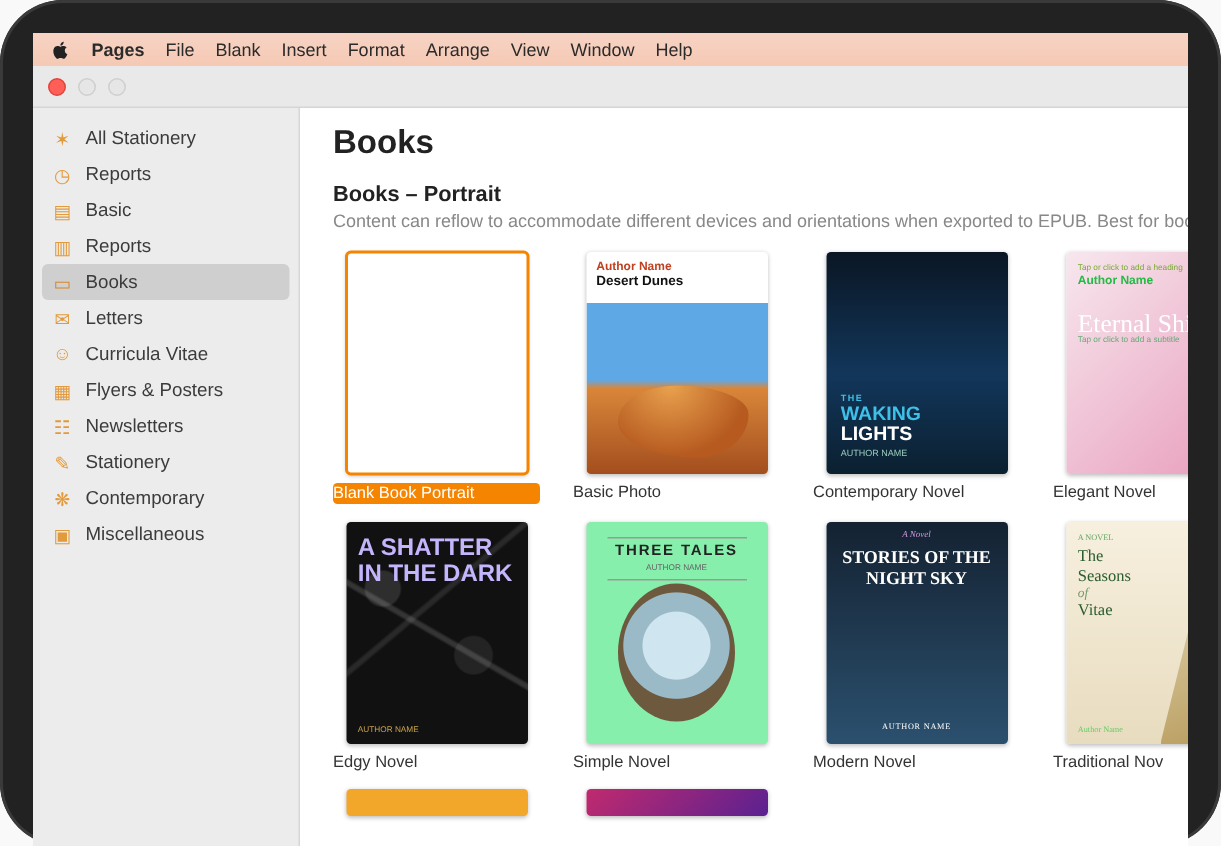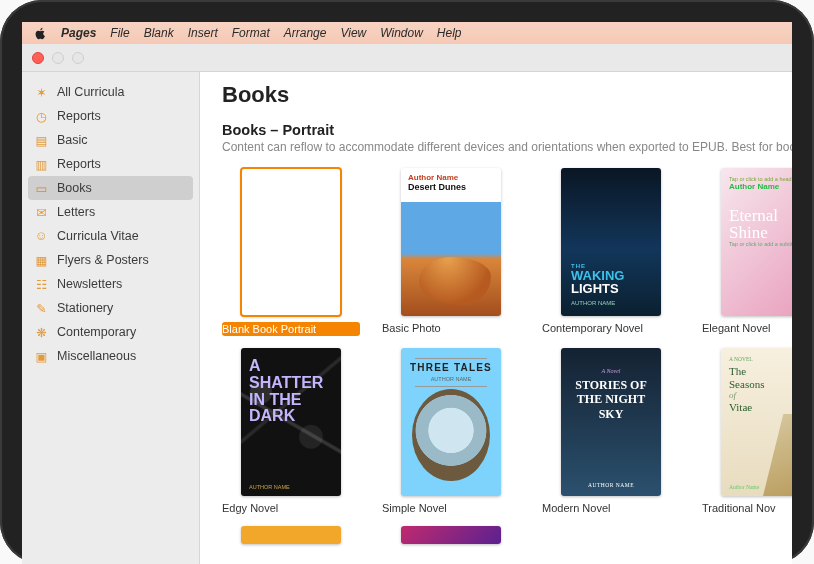--- a/index.html
+++ b/index.html
@@ -13,21 +13,21 @@
   }
   .screen {
     width: 100%; height: 100%; background: #fff; position: relative;
     overflow: hidden;
   }
 
   
   .menubar {
     height: 22px; background: linear-gradient(#f7d3c4, #f5c9b4);
     display: flex; align-items: center; gap: 14px; padding: 0 12px;
-    font-size: 12px; font-weight: 600; color: #2b2b2b; font-style: italic;
+    font-size: 12px; font-weight: 600; color: #2b2b2b;
   }
   .menubar .apple { width: 13px; height: 13px; display:flex; align-items:center; }
   .menubar .app-name { font-weight: 700; }
   .menubar .item { font-weight: 500; }
 
   
   .chooser {
     position: absolute; left: 0; right: 0; top: 22px; bottom: 0;
     display: flex; background:#fff;
   }
@@ -59,21 +59,21 @@
   }
   .page-title { font-size:22px; font-weight:700; color:#222; margin-bottom:14px; }
   .section-title { font-size:14.5px; font-weight:700; color:#222; }
   .section-sub { font-size:12px; color:#888; margin:2px 0 14px; white-space:nowrap; }
 
   .grid {
     display:grid; grid-template-columns: repeat(4, 138px); column-gap:22px; row-gap:12px;
   }
   .tpl { width:138px; }
   .tpl .cover {
-    width:100px; height:148px; margin:0 auto; border-radius:3px;
+    width:121px; height:148px; margin:0 auto; border-radius:3px;
     box-shadow: 0 1px 3px rgba(0,0,0,.25);
     background:#fff; position:relative; overflow:hidden;
   }
   .tpl.selected .cover { outline:2px solid #f58400; outline-offset:-1px; }
   .tpl .caption {
     display:block; text-align:left; font-size:11px; color:#333; margin-top:6px;
     white-space:nowrap;
   }
   .tpl.selected .caption { background:#f58400; color:#fff; border-radius:3px; padding:1px 0; }
 
@@ -95,26 +95,26 @@
   .cover.elegant .tt{font-family:Georgia,serif;font-size:17px;line-height:1.0;color:#fff;font-weight:400;margin-top:16px;}
   .cover.elegant .sub{font-size:5.5px;color:#6a7;}
   .cover.edgy { background:#111;color:#fff;padding:10px 8px;font-family:"Arial Black",sans-serif; position:relative;}
   .cover.edgy::before{content:"";position:absolute;inset:0;background:
       radial-gradient(circle at 20% 30%, rgba(255,255,255,.12) 0 8%, transparent 9%),
       radial-gradient(circle at 70% 60%, rgba(255,255,255,.08) 0 10%, transparent 11%),
       linear-gradient(30deg, transparent 48%, rgba(255,255,255,.15) 49% 50%, transparent 51%),
       linear-gradient(-40deg, transparent 58%, rgba(255,255,255,.1) 59% 60%, transparent 61%);}
   .cover.edgy .tt{position:relative;font-size:16px;line-height:1.05;font-weight:900;color:#c4b5fd;}
   .cover.edgy .au{position:absolute;bottom:6px;left:8px;font-size:5.5px;color:#c9a24a;}
-  .cover.simple { background:#7dd3fc; text-align:center; padding:8px 6px; font-family:"Arial Narrow",sans-serif;}
+  .cover.simple { background:#86efac; text-align:center; padding:8px 6px; font-family:"Arial Narrow",sans-serif;}
   .cover.simple .ln{height:1px;background:#999;margin:2px 8px;}
   .cover.simple .tt{font-size:10px;letter-spacing:1.2px;font-weight:700;color:#222;margin:3px 0;}
   .cover.simple .au{font-size:5.5px;color:#666;margin-bottom:4px;}
   .cover.simple .nest{width:78px;height:92px;margin:0 auto;border-radius:50%;background:radial-gradient(circle at 50% 45%,#cfe5ef 0 35%,#9bbac8 36% 55%,#6d5a3e 56% 100%);}
-  .cover.modern { background:linear-gradient(180deg,#142232 0%, #2b506e 100%); color:#fff; padding:20px 10px;text-align:center;font-family:Georgia,serif;}
+  .cover.modern { background:linear-gradient(180deg,#142232 0%, #2b506e 100%); color:#fff; padding:6px 10px;text-align:center;font-family:Georgia,serif;}
   .cover.modern .pre{font-size:6px;font-style:italic;color:#c9d;}
   .cover.modern .tt{font-size:12px;font-weight:700;line-height:1.2;margin-top:4px;}
   .cover.modern .au{position:absolute;bottom:8px;left:0;right:0;font-size:5.5px;letter-spacing:.5px;}
   .cover.traditional { background:linear-gradient(180deg,#f7f0df 0%, #e8dcbf 100%); padding:8px;font-family:Georgia,serif;}
   .cover.traditional .pre{font-size:5.5px;color:#6a6;}
   .cover.traditional .tt{font-size:11px;color:#2b5d2e;line-height:1.15;margin-top:3px;display:inline-block;}
   .cover.traditional .of{font-style:italic;font-size:9px;color:#7a9a6f;display:block;}
   .cover.traditional .corner{position:absolute;right:0;bottom:0;width:58px;height:82px;background:linear-gradient(160deg,#d7c9a0 0%, #b89a5a 100%);clip-path:polygon(35% 0,100% 0,100% 100%,0 100%);}
   .cover.traditional .au{position:absolute;bottom:6px;left:8px;font-size:5.5px;color:#6c6;}
 
@@ -148,21 +148,21 @@
     <div class="chooser">
       <div class="titlebar">
         <span class="traffic tl-red"></span>
         <span class="traffic tl-yellow"></span>
         <span class="traffic tl-green"></span>
       </div>
 
       <div class="sidebar">
         <div class="sidebar-item">
             <span class="icn">✶</span>
-            <span>All Curricula</span>
+            <span>All Stationery</span>
           </div>
         <div class="sidebar-item">
             <span class="icn">◷</span>
             <span>Reports</span>
           </div>
         <div class="sidebar-item">
             <span class="icn">▤</span>
             <span>Basic</span>
           </div>
         <div class="sidebar-item">

